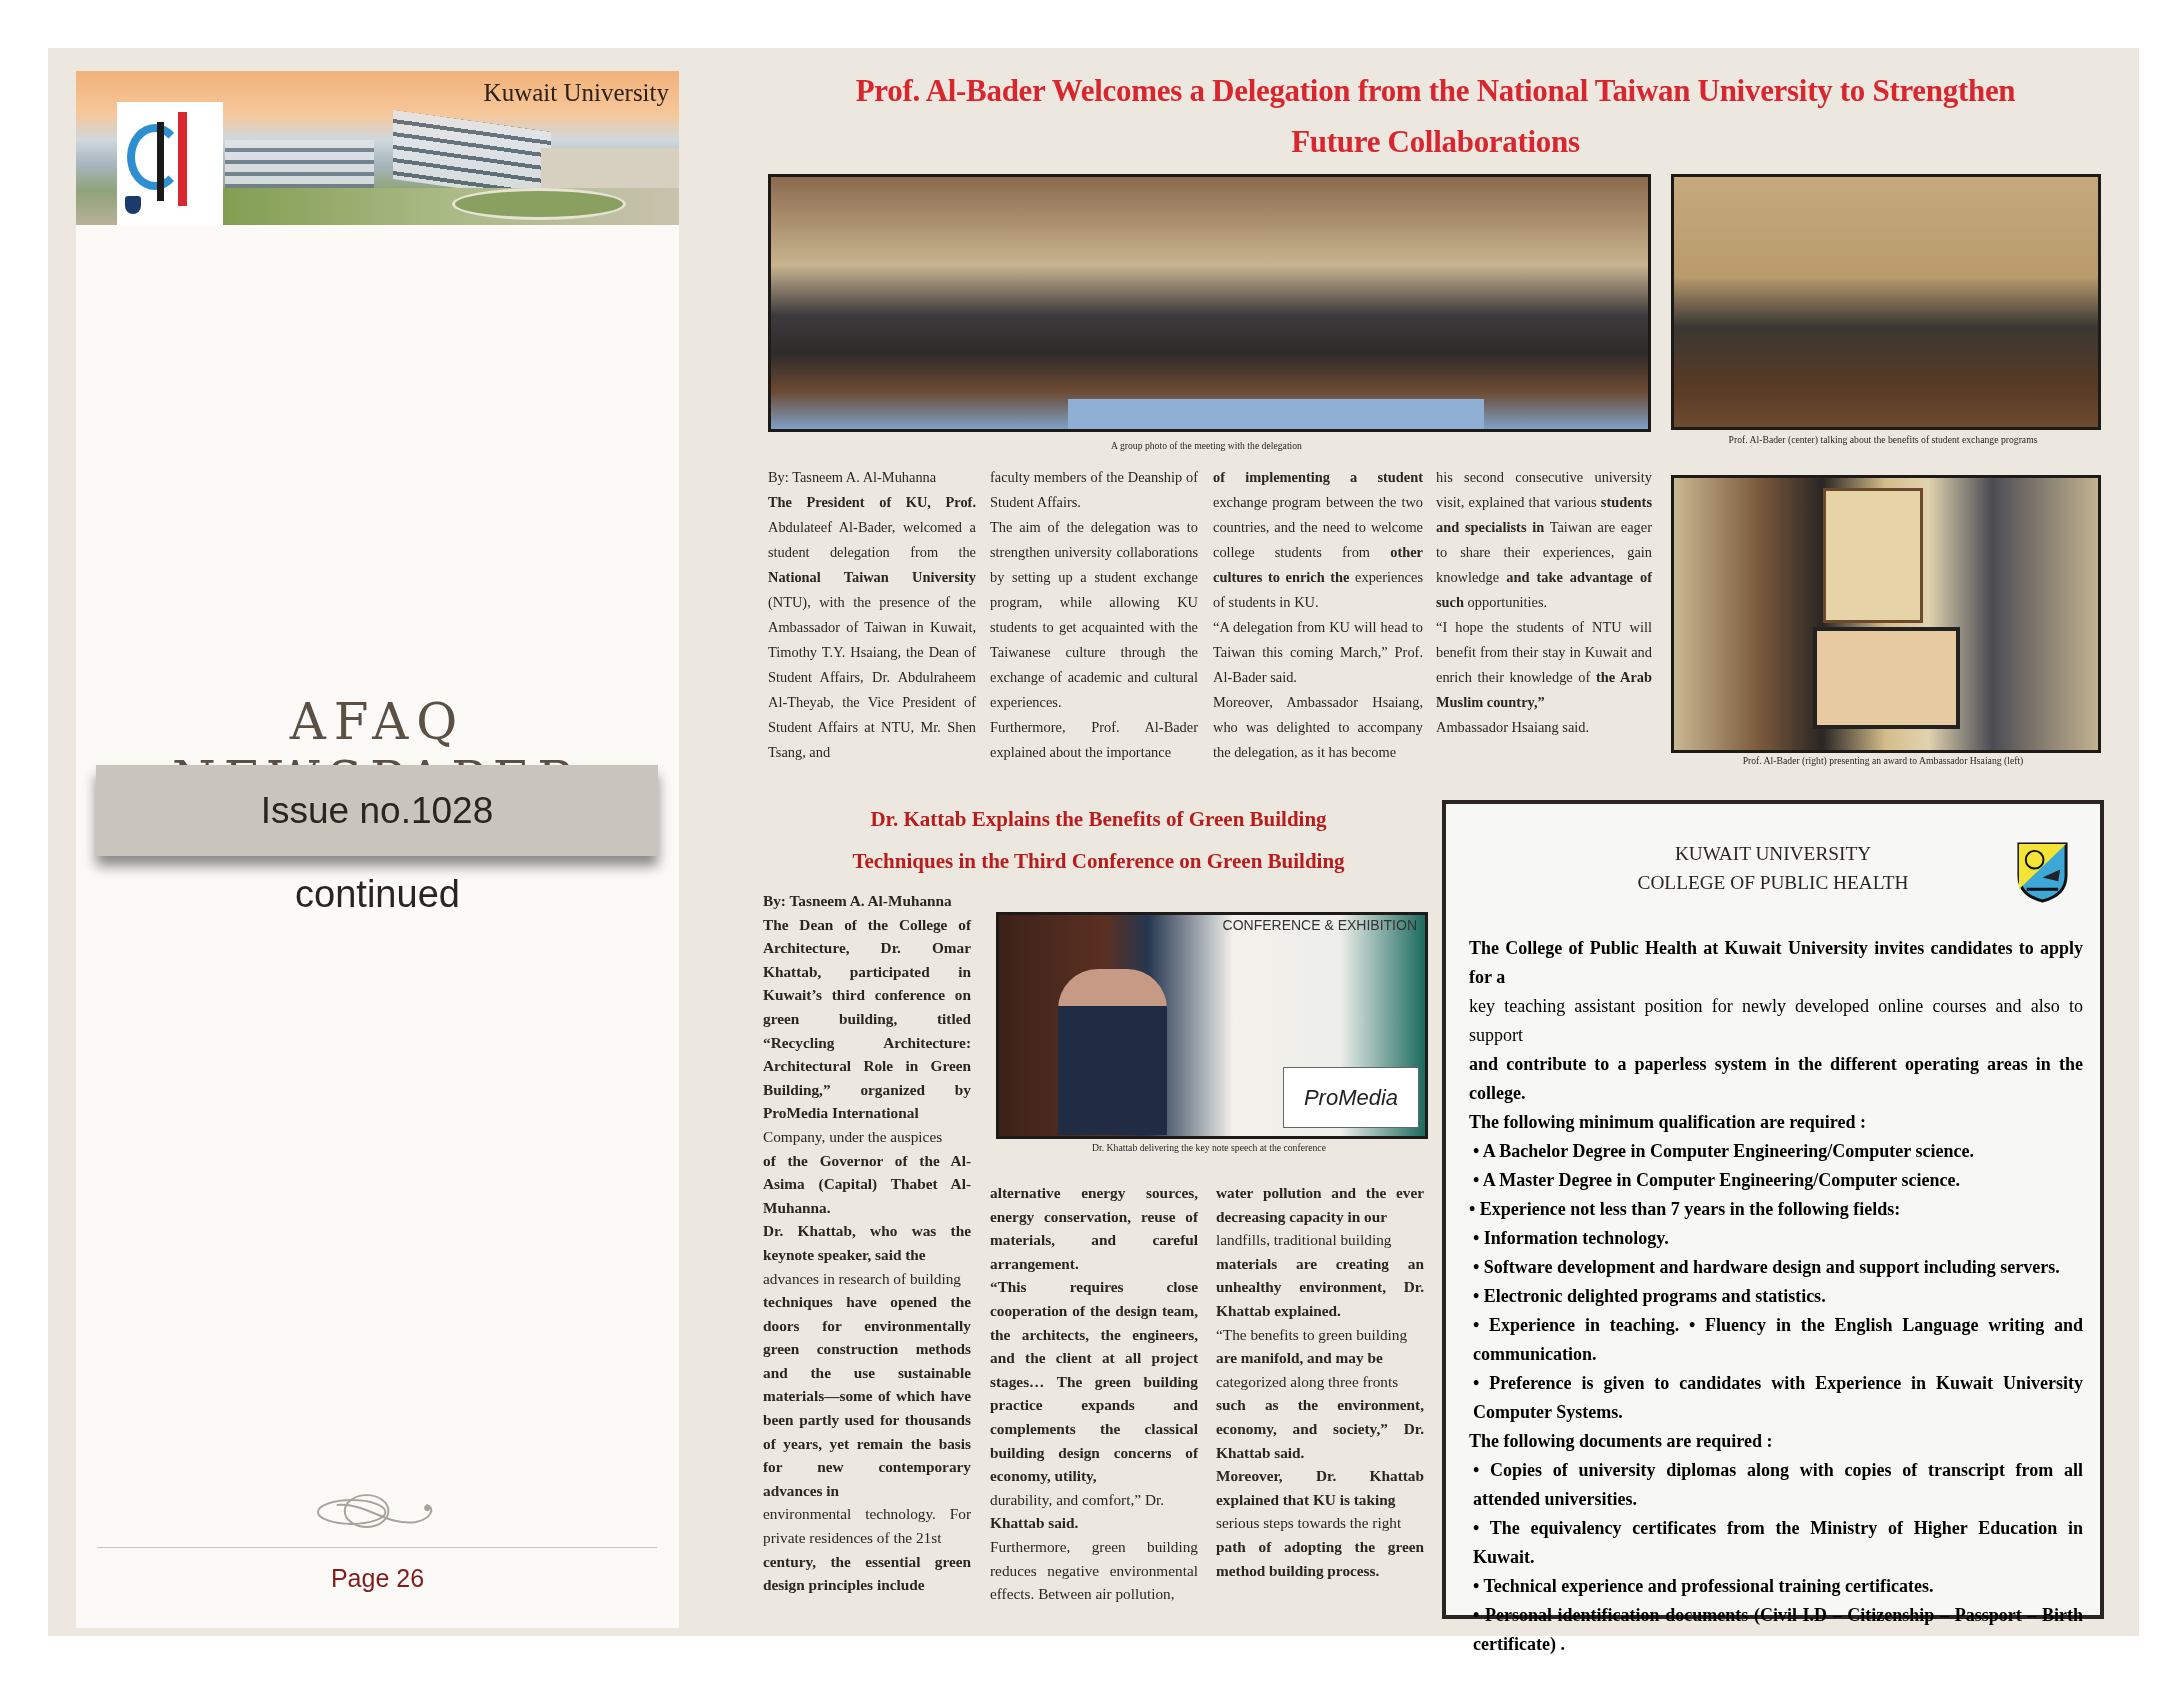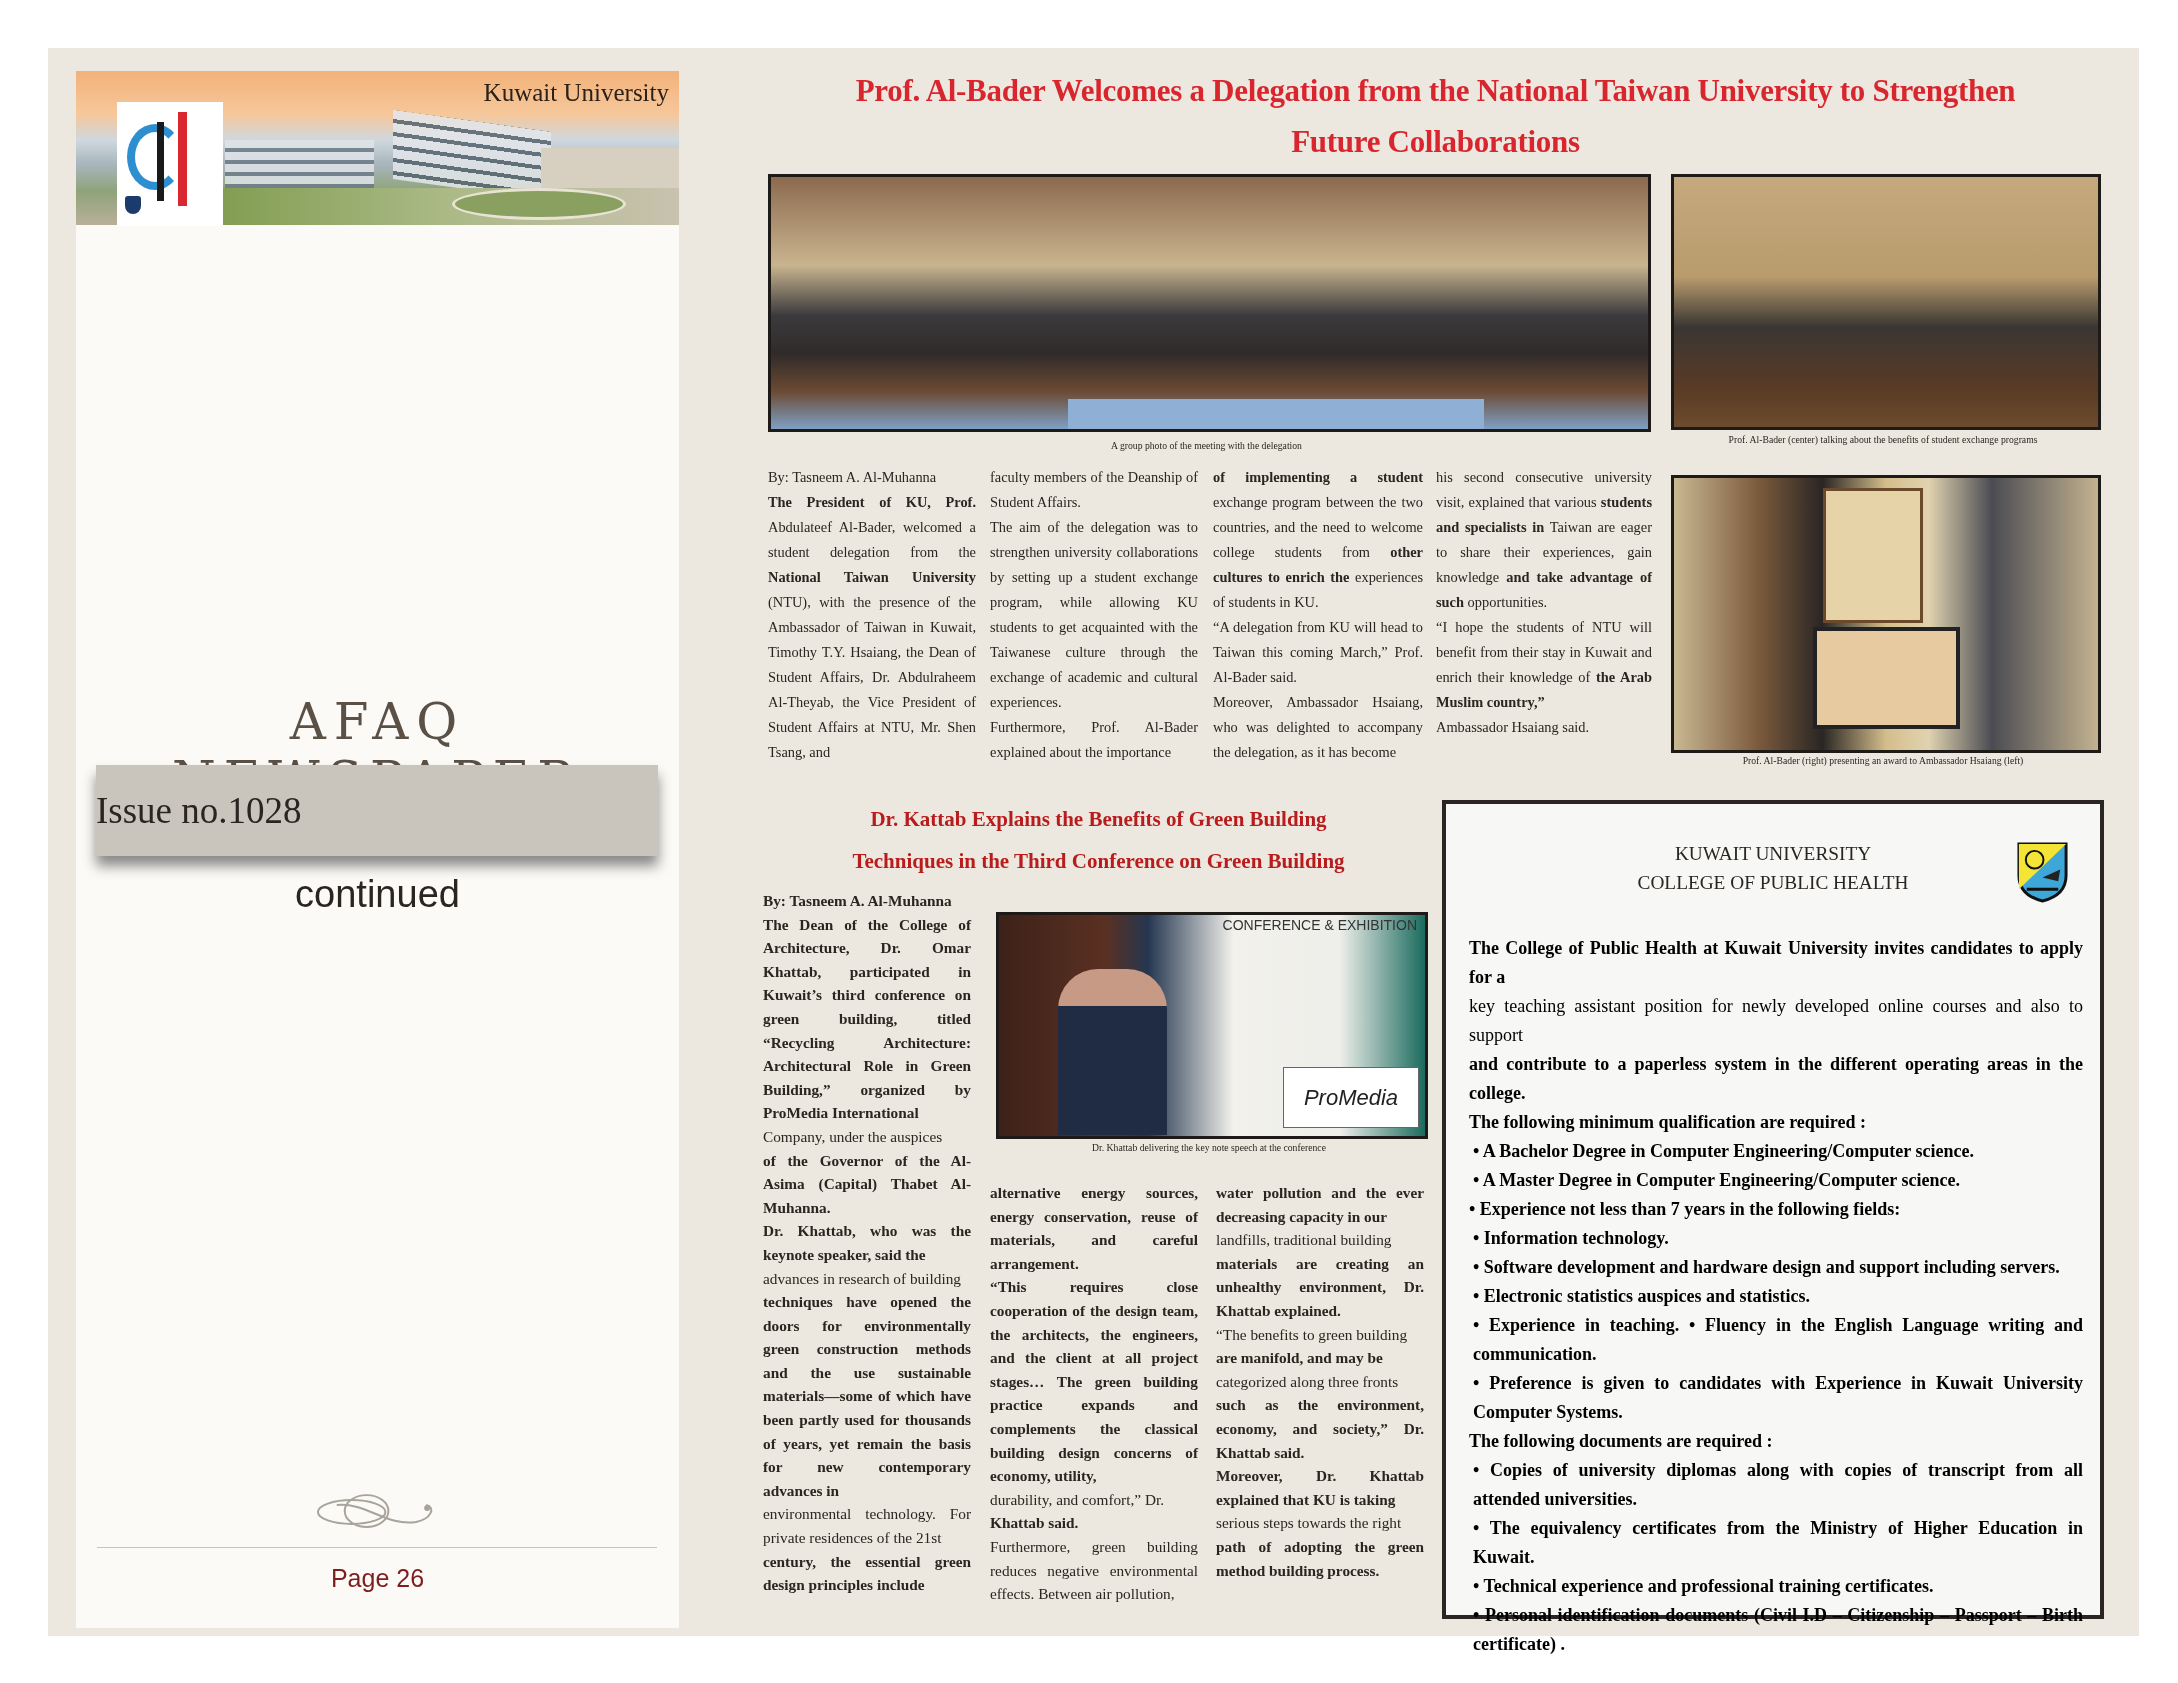--- a/index.html
+++ b/index.html
@@ -13,21 +13,21 @@
   .banner .bldg3{position:absolute;left:465px;top:77px;width:138px;height:45px;background:#d7d0c0;}
   .banner .lawn{position:absolute;left:119px;top:117px;width:484px;height:38px;background:linear-gradient(90deg,#7e9a4c,#a9b984,#c8c2ae);}
   .banner .fountain{position:absolute;left:376px;top:117px;width:168px;height:26px;border-radius:50%;border:3px solid #e9e3d6;background:#8aa060;}
   .banner .ku{position:absolute;right:10px;top:8px;font-size:25px;color:#2b2118;}
   .logo-box{position:absolute;left:117px;top:102px;width:106px;height:124px;background:#ffffff;}
   .logo-box .alif-red{position:absolute;left:61px;top:10px;width:9px;height:94px;background:#d9282f;}
   .logo-box .qaf-blue{position:absolute;left:10px;top:22px;width:40px;height:50px;border:8px solid #2e8fd0;border-radius:50% 50% 50% 50%;border-right-color:transparent;}
   .logo-box .black-stroke{position:absolute;left:40px;top:20px;width:7px;height:79px;background:#1a1a1a;}
   .logo-box .crest{position:absolute;left:8px;top:94px;width:16px;height:18px;background:#1c3b6d;border-radius:3px 3px 8px 8px;}
   .afaq-title{position:absolute;left:76px;top:693px;width:603px;text-align:center;font-size:50px;letter-spacing:8px;color:#5b5045;font-family:"DejaVu Serif",serif;font-weight:300;}
-  .issue-box{position:absolute;left:96px;top:765px;width:562px;height:91px;background:#c9c5bd;box-shadow:0 10px 12px rgba(0,0,0,.45);display:flex;align-items:center;font-family:Liberation Serif, serif;font-size:37px;color:#2b2522;}
+  .issue-box{position:absolute;left:96px;top:765px;width:562px;height:91px;background:#c9c5bd;box-shadow:0 10px 12px rgba(0,0,0,.45);display:flex;align-items:center;justify-content:center;font-family:Liberation Sans, sans-serif;font-size:37px;color:#2b2522;}
   .continued{position:absolute;left:76px;top:873px;width:603px;text-align:center;font-family:"Liberation Sans",sans-serif;font-size:38px;color:#2b2522;}
   .ornament{position:absolute;left:307px;top:1487px;width:139px;height:50px;}
   .divider{position:absolute;left:97px;top:1547px;width:560px;height:1px;background:#c8c4bc;}
   .page-num{position:absolute;left:76px;top:1564px;width:603px;text-align:center;font-family:"Liberation Sans",sans-serif;font-size:25px;color:#7f1d1d;}
 
   .headline{position:absolute;left:772px;top:65px;width:1327px;text-align:center;color:#d9262e;font-weight:bold;font-size:31px;line-height:51px;font-family:"Liberation Serif",serif;letter-spacing:-0.3px;}
   .photo{position:absolute;border:3px solid #1e1a17;overflow:hidden;}
   .photo.main{left:768px;top:174px;width:877px;height:252px;background:linear-gradient(180deg,#8b6a4e 0%,#c9b48f 35%,#3c3a3d 55%,#2f2b2a 70%,#6b4a32 85%,#7ea0c5 100%);}
   .photo.side1{left:1671px;top:174px;width:424px;height:250px;background:linear-gradient(180deg,#c5a97d 0%,#b99b6d 40%,#3a3633 60%,#5a3b24 85%,#6d4b2f 100%);}
   .photo.side2{left:1671px;top:475px;width:424px;height:272px;background:linear-gradient(90deg,#c9b892 0%,#7b5a3c 20%,#2a2624 35%,#d4bd8b 50%,#e1d3b0 60%,#4b4c53 75%,#c3b28f 100%);}
@@ -194,21 +194,21 @@
   <div class="job-body">
     <p>The College of Public Health at Kuwait University invites candidates to apply for a</p>
     <p class="n">key teaching assistant position for newly developed online courses and also to support</p>
     <p>and contribute to a paperless system in the different operating areas in the college.</p>
     <p>The following minimum qualification  are required :</p>
     <p class="li">• A Bachelor Degree in Computer Engineering/Computer science.</p>
     <p class="li">• A Master Degree in Computer Engineering/Computer science.</p>
     <p>• Experience not less than 7 years in the following fields:</p>
     <p class="li">• Information technology.</p>
     <p class="li">• Software development and hardware design and support including servers.</p>
-    <p class="li">• Electronic statistics auspices and statistics.</p>
+    <p class="li">• Electronic delighted programs and statistics.</p>
     <p class="li">• Experience in teaching.  •  Fluency in the English Language writing and communication.</p>
     <p class="li">• Preference is given to candidates with Experience in Kuwait University Computer Systems.</p>
     <p>The following documents are required :</p>
     <p class="li">• Copies of university diplomas along with copies of transcript from all attended universities.</p>
     <p class="li">• The equivalency certificates from the Ministry of Higher Education in Kuwait.</p>
     <p class="li">• Technical experience and professional training certificates.</p>
     <p class="li">• Personal identification documents (Civil I.D – Citizenship – Passport – Birth certificate) .</p>
   </div>
 </div>
 

